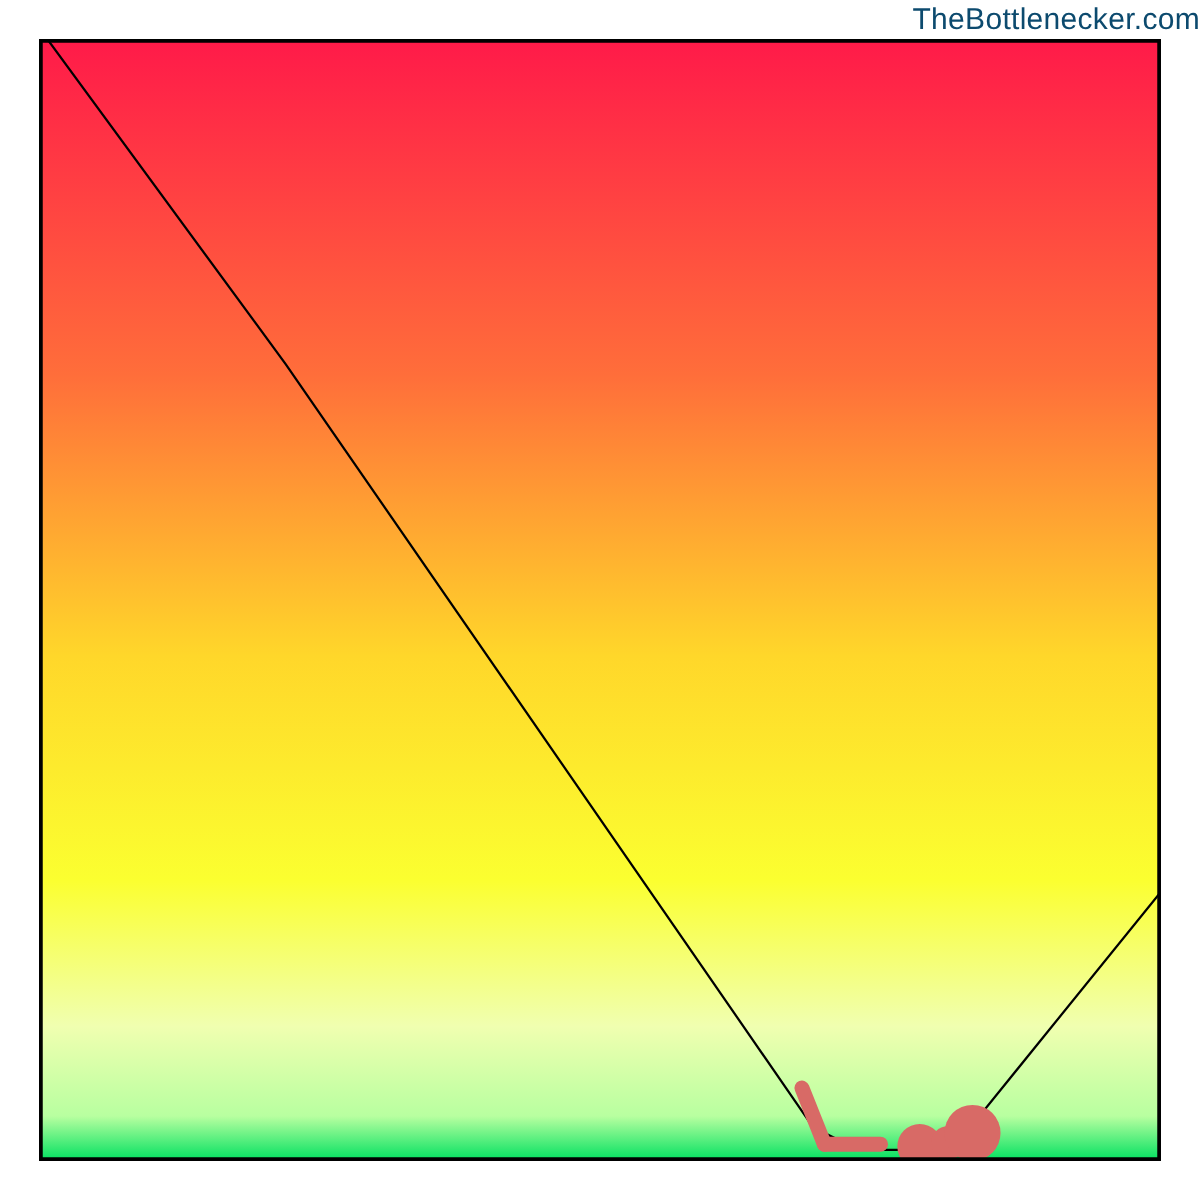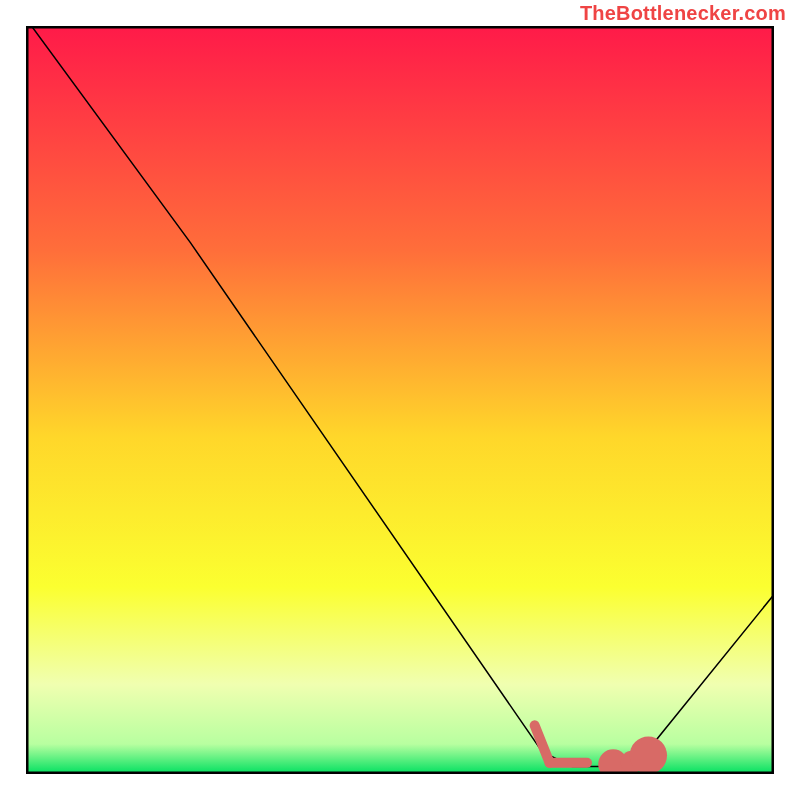--- a/index.html
+++ b/index.html
@@ -8,24 +8,24 @@
     width: 800px;
     height: 800px;
     background: #ffffff;
     font-family: Arial, Helvetica, sans-serif;
     overflow: hidden;
   }
 
   .watermark {
     position: absolute;
     top: 2px;
-    right: 14px;
+    right: 0;
     font-size: 20px;
-    font-weight: bold;
-    color: #ef4444;
+    font-weight: normal;
+    color: #0c4a6e;
     z-index: 10;
     letter-spacing: 0.2px;
   }
 
   .chart-frame {
     position: absolute;
     top: 26px;
     left: 26px;
     width: 748px;
     height: 748px;

